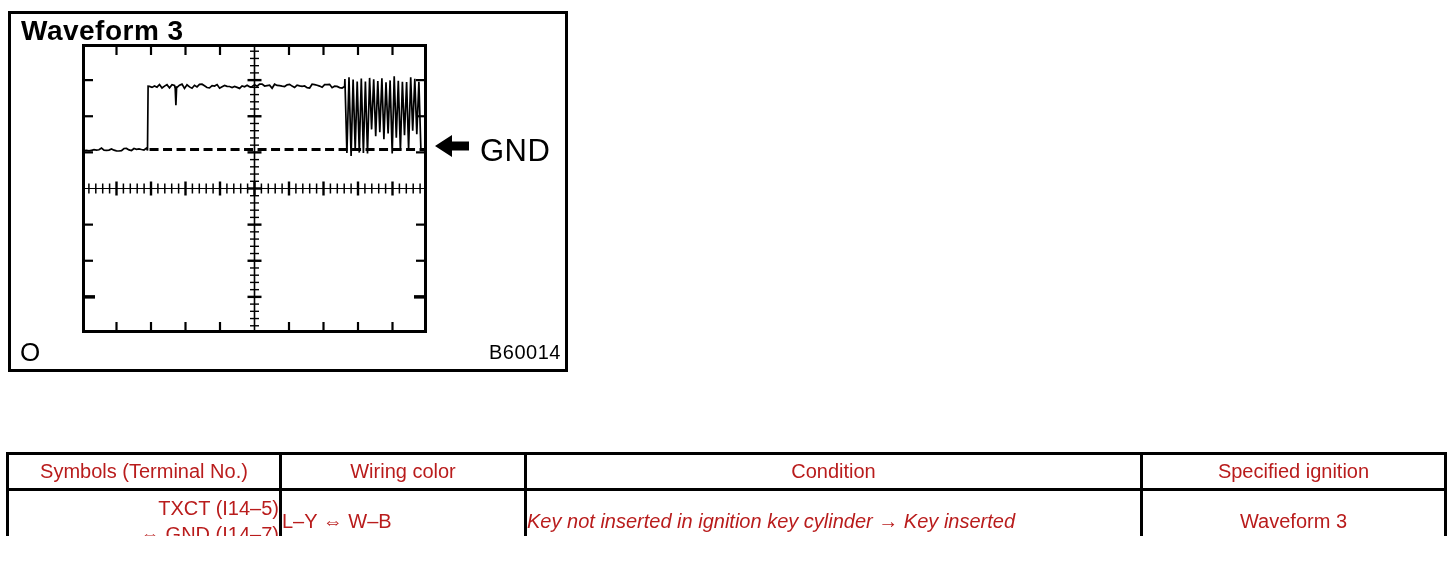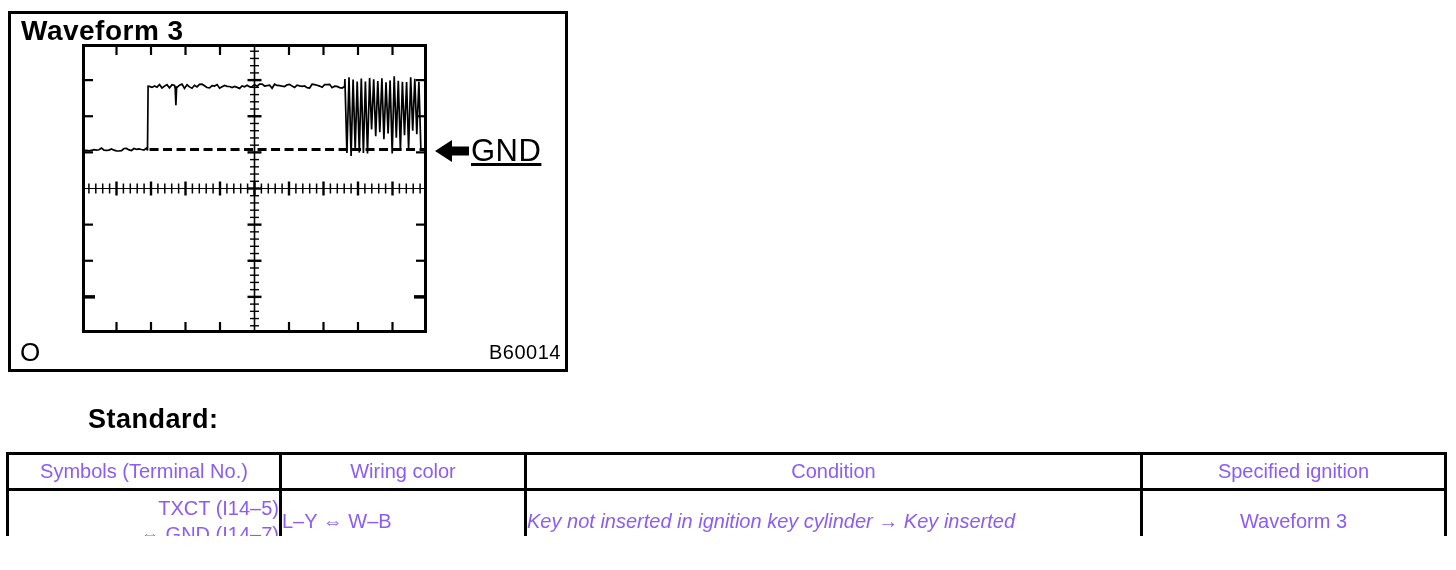--- a/index.html
+++ b/index.html
@@ -13,36 +13,36 @@
     position:absolute;left:8px;top:11px;width:560px;height:361px;
     border:3px solid #000;box-sizing:border-box;background:#fff;
   }
   .figure-title{
     position:absolute;left:10px;top:1px;margin:0;
     font-size:28px;font-weight:bold;letter-spacing:.5px;white-space:nowrap;
   }
   .scope{position:absolute;left:71px;top:30px;width:345px;height:289px;}
   .gnd-callout{
     position:absolute;left:424px;top:119px;height:36px;
-    display:flex;align-items:center;text-decoration:underline;
+    display:flex;align-items:flex-start;gap:9px;
   }
   .gnd-arrow{width:36px;height:26px;display:block;}
   .gnd-text{font-size:31px;line-height:36px;letter-spacing:.5px;}
   .origin{position:absolute;left:9px;bottom:4px;font-size:26px;line-height:26px;}
   .refcode{position:absolute;right:4px;bottom:8px;font-size:20px;line-height:17px;letter-spacing:.5px;}
   
   .standard-heading{
     position:absolute;left:88px;top:404px;margin:0;
     font-size:27px;font-weight:bold;letter-spacing:.5px;
   }
   
   .std-table{
     position:absolute;left:6px;top:452px;width:1438px;
     border-collapse:collapse;table-layout:fixed;
-    font-size:20px;color:#8b5cf6;
+    font-size:20px;color:#b91c1c;
   }
   .std-table th,.std-table td{
     border:3px solid #000;font-weight:normal;padding:0;
     vertical-align:middle;background:#fff;
   }
   .std-table th{height:33px;text-align:center;}
   .std-table td{height:60px;}
   .c-symbols{text-align:right;padding:4px 2px 4px 9px;line-height:26px;}
   .c-wiring{text-align:left;}
   .c-cond{text-align:left;padding-left:12px;font-style:italic;}
@@ -184,21 +184,20 @@
       <svg class="gnd-arrow" viewBox="0 0 36 26">
         <polygon points="0,13 17,2 17,8.5 34,8.5 34,17.5 17,17.5 17,24" fill="#000"></polygon>
       </svg>
       <span class="gnd-text">GND</span>
     </div>
 
     <div class="origin">O</div>
     <div class="refcode">B60014</div>
   </section>
 
-  <h3 class="standard-heading">Standard:</h3>
 
   <table class="std-table">
     <colgroup>
       <col style="width:273px">
         <col style="width:245px">
         <col style="width:616px">
         <col style="width:304px">
     </colgroup>
     <thead>
       <tr>

